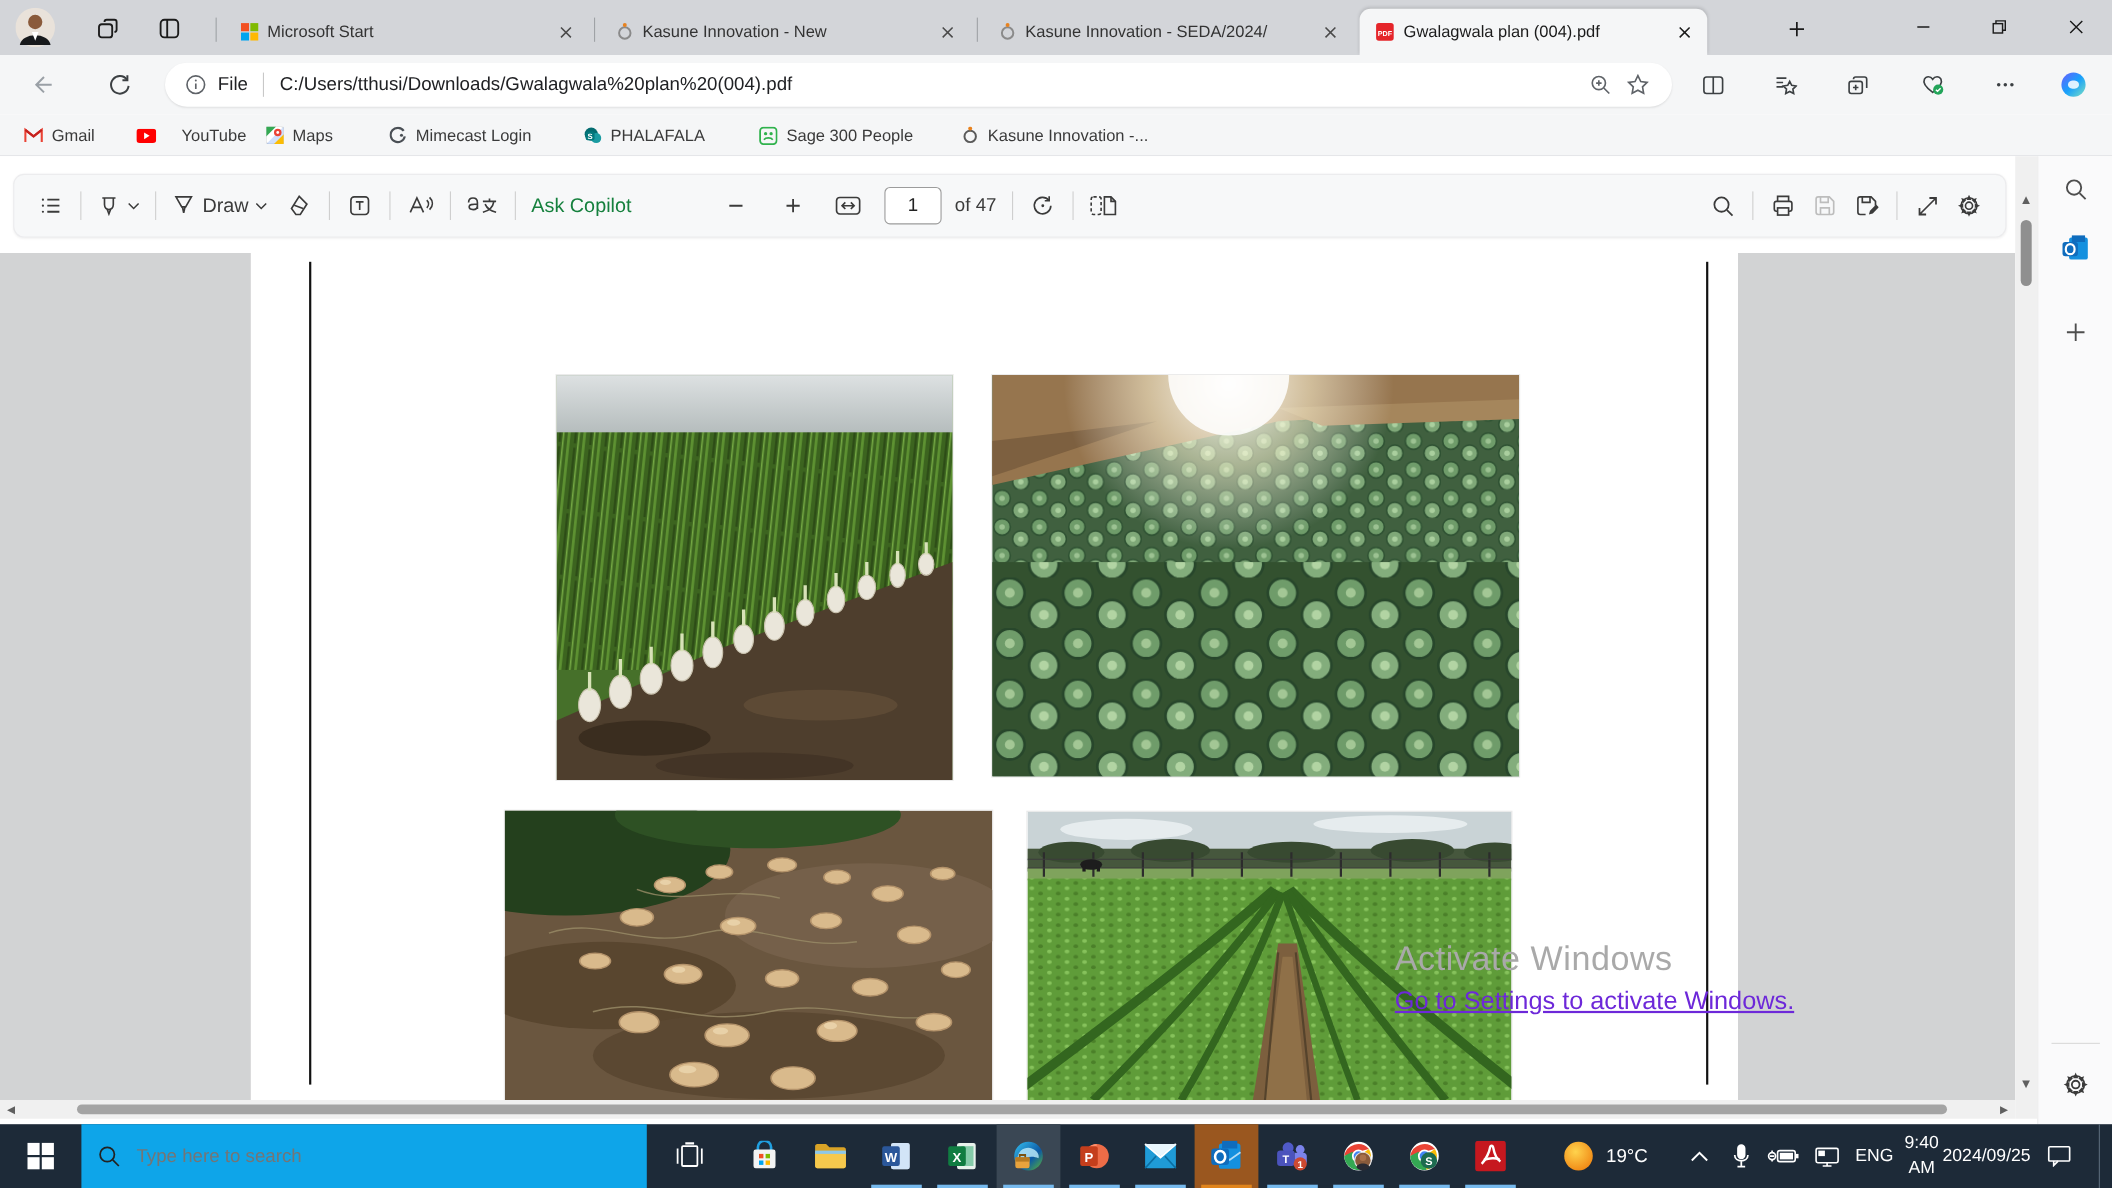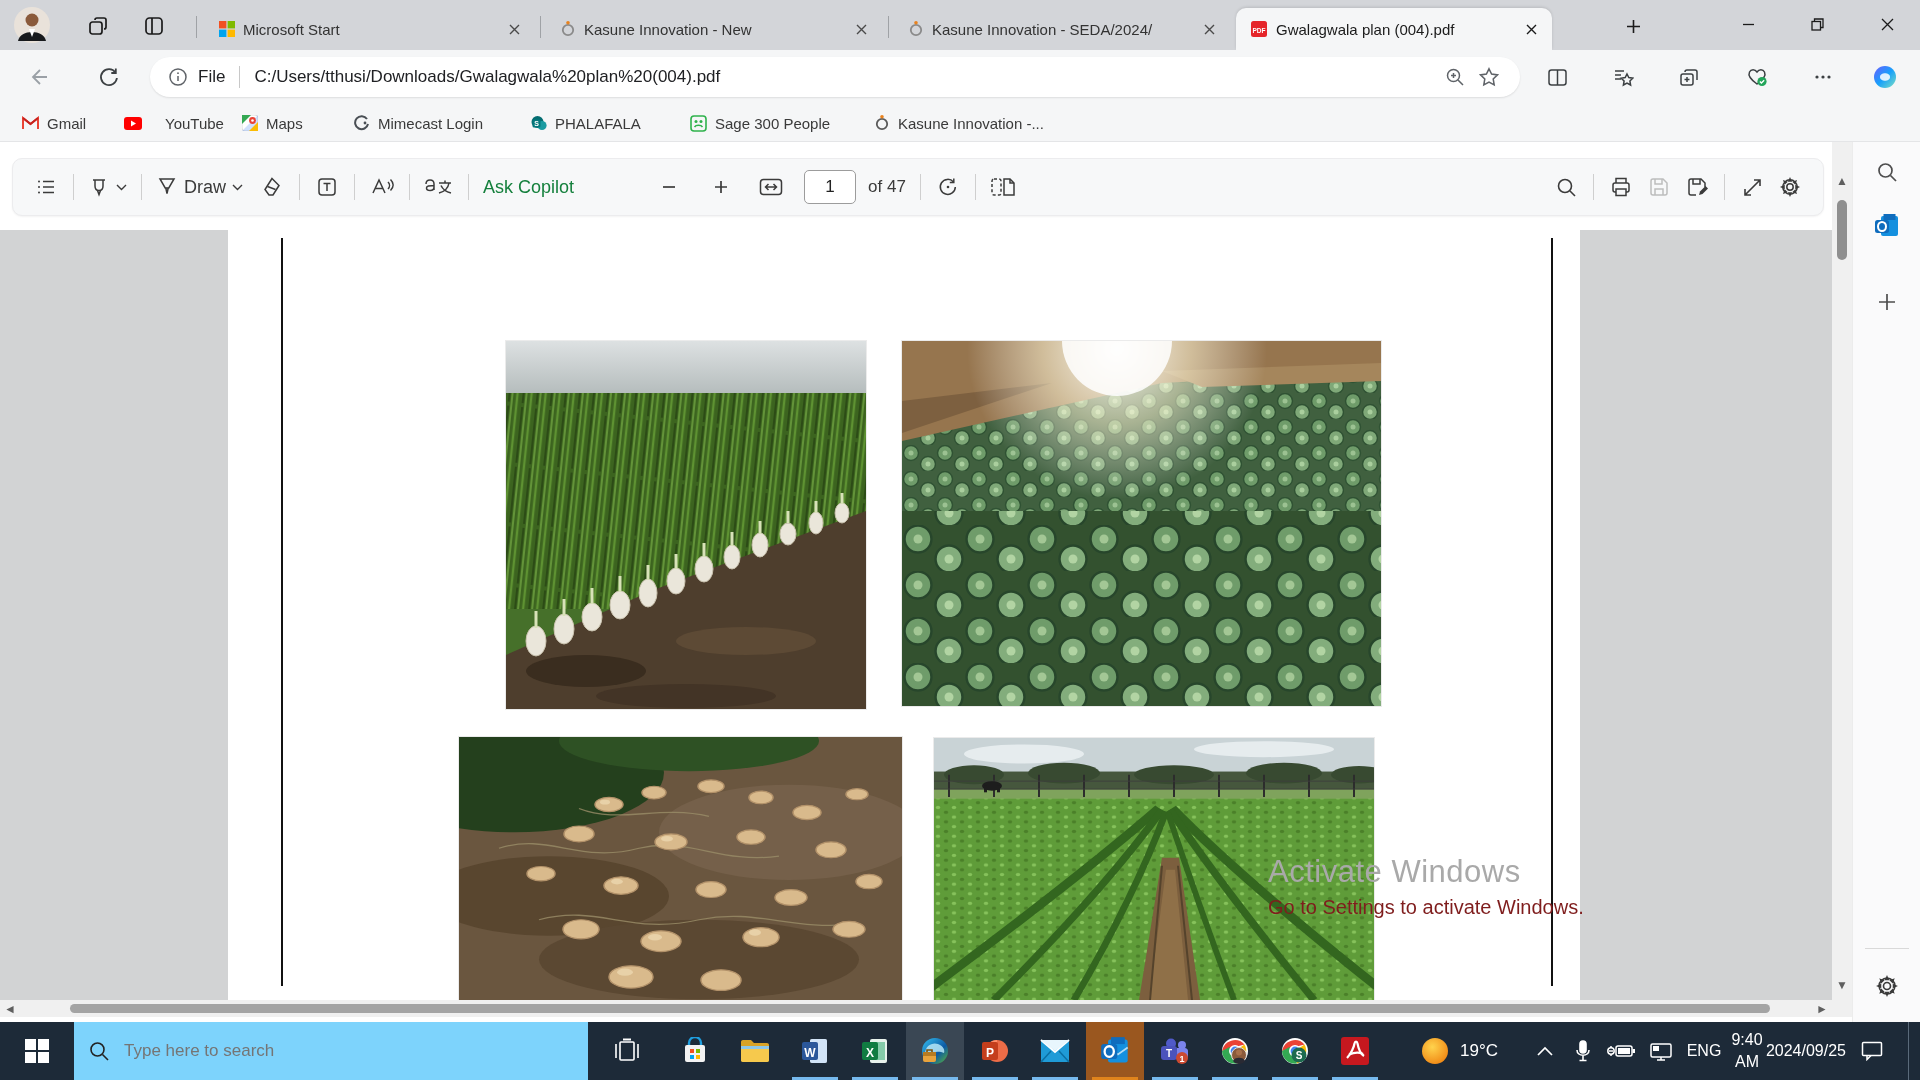--- a/index.html
+++ b/index.html
@@ -42,25 +42,25 @@
   .hthumb { position:absolute; left:70px; top:4px; width:1700px; height:9px; background:#a4a4a4; border-radius:5px; }
   .vscroll { position:absolute; left:1832px; top:0; width:20px; height:875px; background:#f0f0f0; }
   .vthumb { position:absolute; left:5px; top:58px; width:10px; height:60px; background:#8f8f8f; border-radius:5px; }
   .scrollarrow { color:#5f5f5f; font-size:12px; position:absolute; left:4px; }
 
   .sidebar { position:absolute; left:1852px; top:0; width:68px; height:880px; background:#fafafb; border-left:1px solid #ececec; }
   .sbicon { position:absolute; left:16px; width:36px; height:36px; display:flex; align-items:center; justify-content:center; color:#4e4e4e; border-radius:6px; }
 
   .watermark { position:absolute; left:1496px; top:766px; color:#a9a9a9; pointer-events:none; }
   .watermark .l1 { font-size:31px; font-weight:300; letter-spacing:.5px; }
-  .watermark .l2 { font-size:20px; font-weight:300; margin-top:6px; color:#7f1d1d; }
+  .watermark .l2 { font-size:23px; font-weight:300; margin-top:6px; color:#6d28d9;text-decoration:underline; }
 
   
   .taskbar { left:0; top:1022px; width:1920px; height:58px; background:#1d2a38; display:flex; align-items:center; color:#fff; }
-  .tsearch { position:absolute; left:74px; top:0; width:514px; height:58px; background:#7dd3fc; display:flex; align-items:center; gap:14px; padding:0 14px; }
+  .tsearch { position:absolute; left:74px; top:0; width:514px; height:58px; background:#0ea5e9; display:flex; align-items:center; gap:14px; padding:0 14px; }
   .tsearch input { border:none; outline:none; background:transparent; font-size:17px; color:#333; width:420px; font-family:"Liberation Sans",sans-serif; }
   .slot { position:absolute; top:0; width:58px; height:58px; display:flex; align-items:center; justify-content:center; }
   .underl { position:absolute; left:6px; bottom:0; width:46px; height:3px; background:#76b9ed; }
   .tray { position:absolute; top:0; height:58px; display:flex; align-items:center; justify-content:center; color:#fff; }
   .timecol { font-size:16px; text-align:center; line-height:1.35; }
 </style>
 </head>
 <body>
 
 <div id="root">

